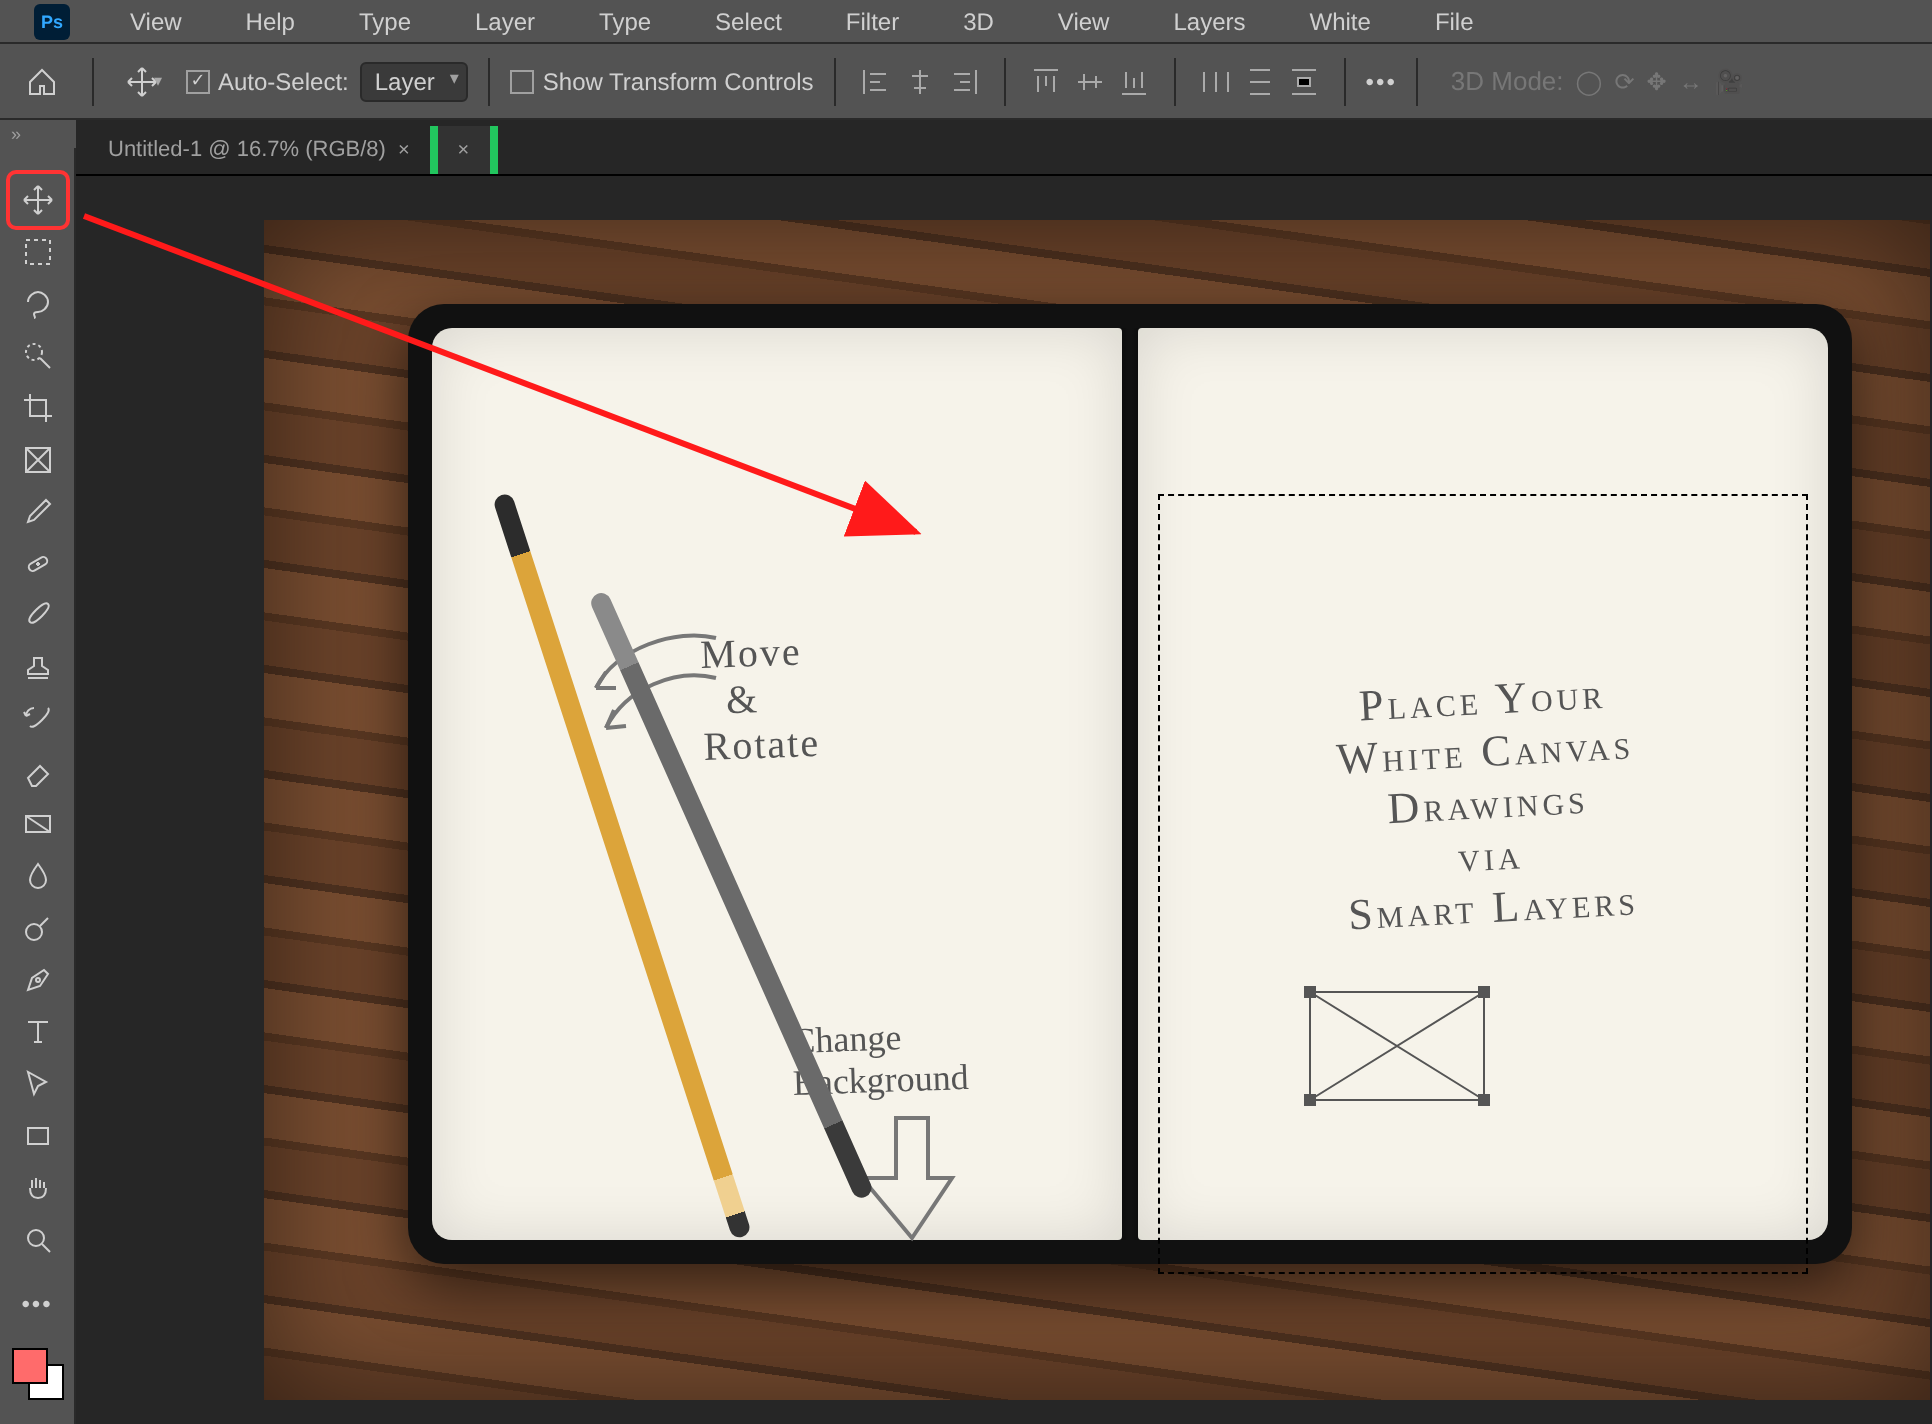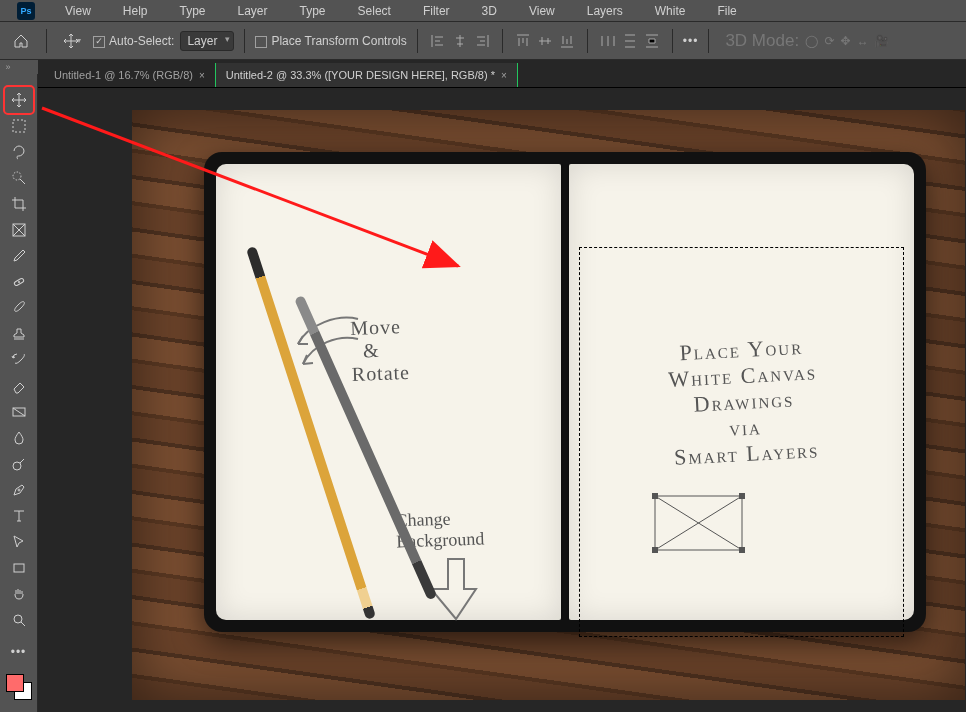--- a/index.html
+++ b/index.html
@@ -74,39 +74,39 @@
     width:1px; height:24px; background:var(--border-dark); margin:0 4px;
   }
   .chk {
     width:12px; height:12px;
     border:1px solid var(--text-dim);
     background:transparent;
     display:inline-flex; align-items:center; justify-content:center;
     font-size:10px; line-height:1;
   }
   .chk.checked::after { content:"✓"; color:var(--text); font-size:9px; }
-  .opt-label { display:flex; align-items:flex-end; gap:4px; }
+  .opt-label { display:flex; align-items:center; gap:4px; }
   .opt-select {
     background:#3a3a3a;
     border:1px solid var(--border-dark);
     border-radius:3px;
     padding:2px 16px 2px 6px;
     position:relative;
   }
   .opt-select::after{
     content:"▾"; position:absolute; right:4px; top:2px; font-size:9px; color:var(--text-dim);
   }
   .align-icons { display:flex; gap:2px; }
   .align-icons .ic {
     width:20px; height:20px;
     display:flex; align-items:center; justify-content:center;
     color:var(--text-dim);
   }
   .more-dots { letter-spacing:1px; }
-  .mode-3d { color:#777; font-size:17px; margin-left:6px; }
+  .mode-3d { color:#777; font-size:13px; margin-left:6px; }
   .icons-3d { display:flex; gap:6px; color:#777; }
 
   
   .rail {
     position:absolute;
     left:0; top:60px;
     width:16px; height:14px;
     display:flex; align-items:center; justify-content:center;
     color:var(--text-dim);
     font-size:9px;
@@ -122,21 +122,21 @@
     align-items:flex-end;
     padding-left:6px;
     border-bottom:1px solid #000;
   }
   .doc-tab {
     height:24px;
     padding:0 10px;
     display:flex; align-items:center; gap:6px;
     color:var(--text-dim);
     font-size:11px;
-    border-right:1px solid #22c55e;
+    border-right:4px solid #22c55e;
   }
   .doc-tab.active {
     background: var(--bg-tabs);
     color: var(--text);
   }
   .tab-close { font-size:10px; color:var(--text-dim); }
 
   
   .toolbox {
     position:absolute;
@@ -321,21 +321,21 @@
     <span class="chk checked"></span>
     <span>Auto-Select:</span>
   </label>
   <div class="opt-select">
     <span>Layer</span>
   </div>
   <div class="opt-divider"></div>
 
   <label class="opt-label">
     <span class="chk"></span>
-    <span>Place Transform Controls</span>
+    <span>Show Transform Controls</span>
   </label>
   <div class="opt-divider"></div>
 
   <div class="align-icons">
     <div class="ic">
         <svg class="svg-icon" viewBox="0 0 16 16">
           <path d="M2 2v12M5 4h8M5 8h5M5 12h8" stroke="#aaa"></path>
         </svg>
       </div>
     <div class="ic">
@@ -407,21 +407,20 @@
 <div class="rail">
   <span>»</span>
 </div>
 
 <div class="tabstrip">
   <div class="doc-tab">
     <span>Untitled-1 @ 16.7% (RGB/8)</span>
     <span class="tab-close">×</span>
   </div>
   <div class="doc-tab active">
-    <span>Untitled-2 @ 33.3% ([YOUR DESIGN HERE], RGB/8) *</span>
     <span class="tab-close">×</span>
   </div>
 </div>
 
 <div class="toolbox">
 
   <div class="tool highlighted">
     <svg class="svg-icon" viewBox="0 0 16 16">
         <path d="M8 1v14M1 8h14M8 1l-2 2M8 1l2 2M8 15l-2-2M8 15l2-2M1 8l2-2M1 8l2 2M15 8l-2-2M15 8l-2 2" stroke="#d0d0d0"></path>
       </svg>

